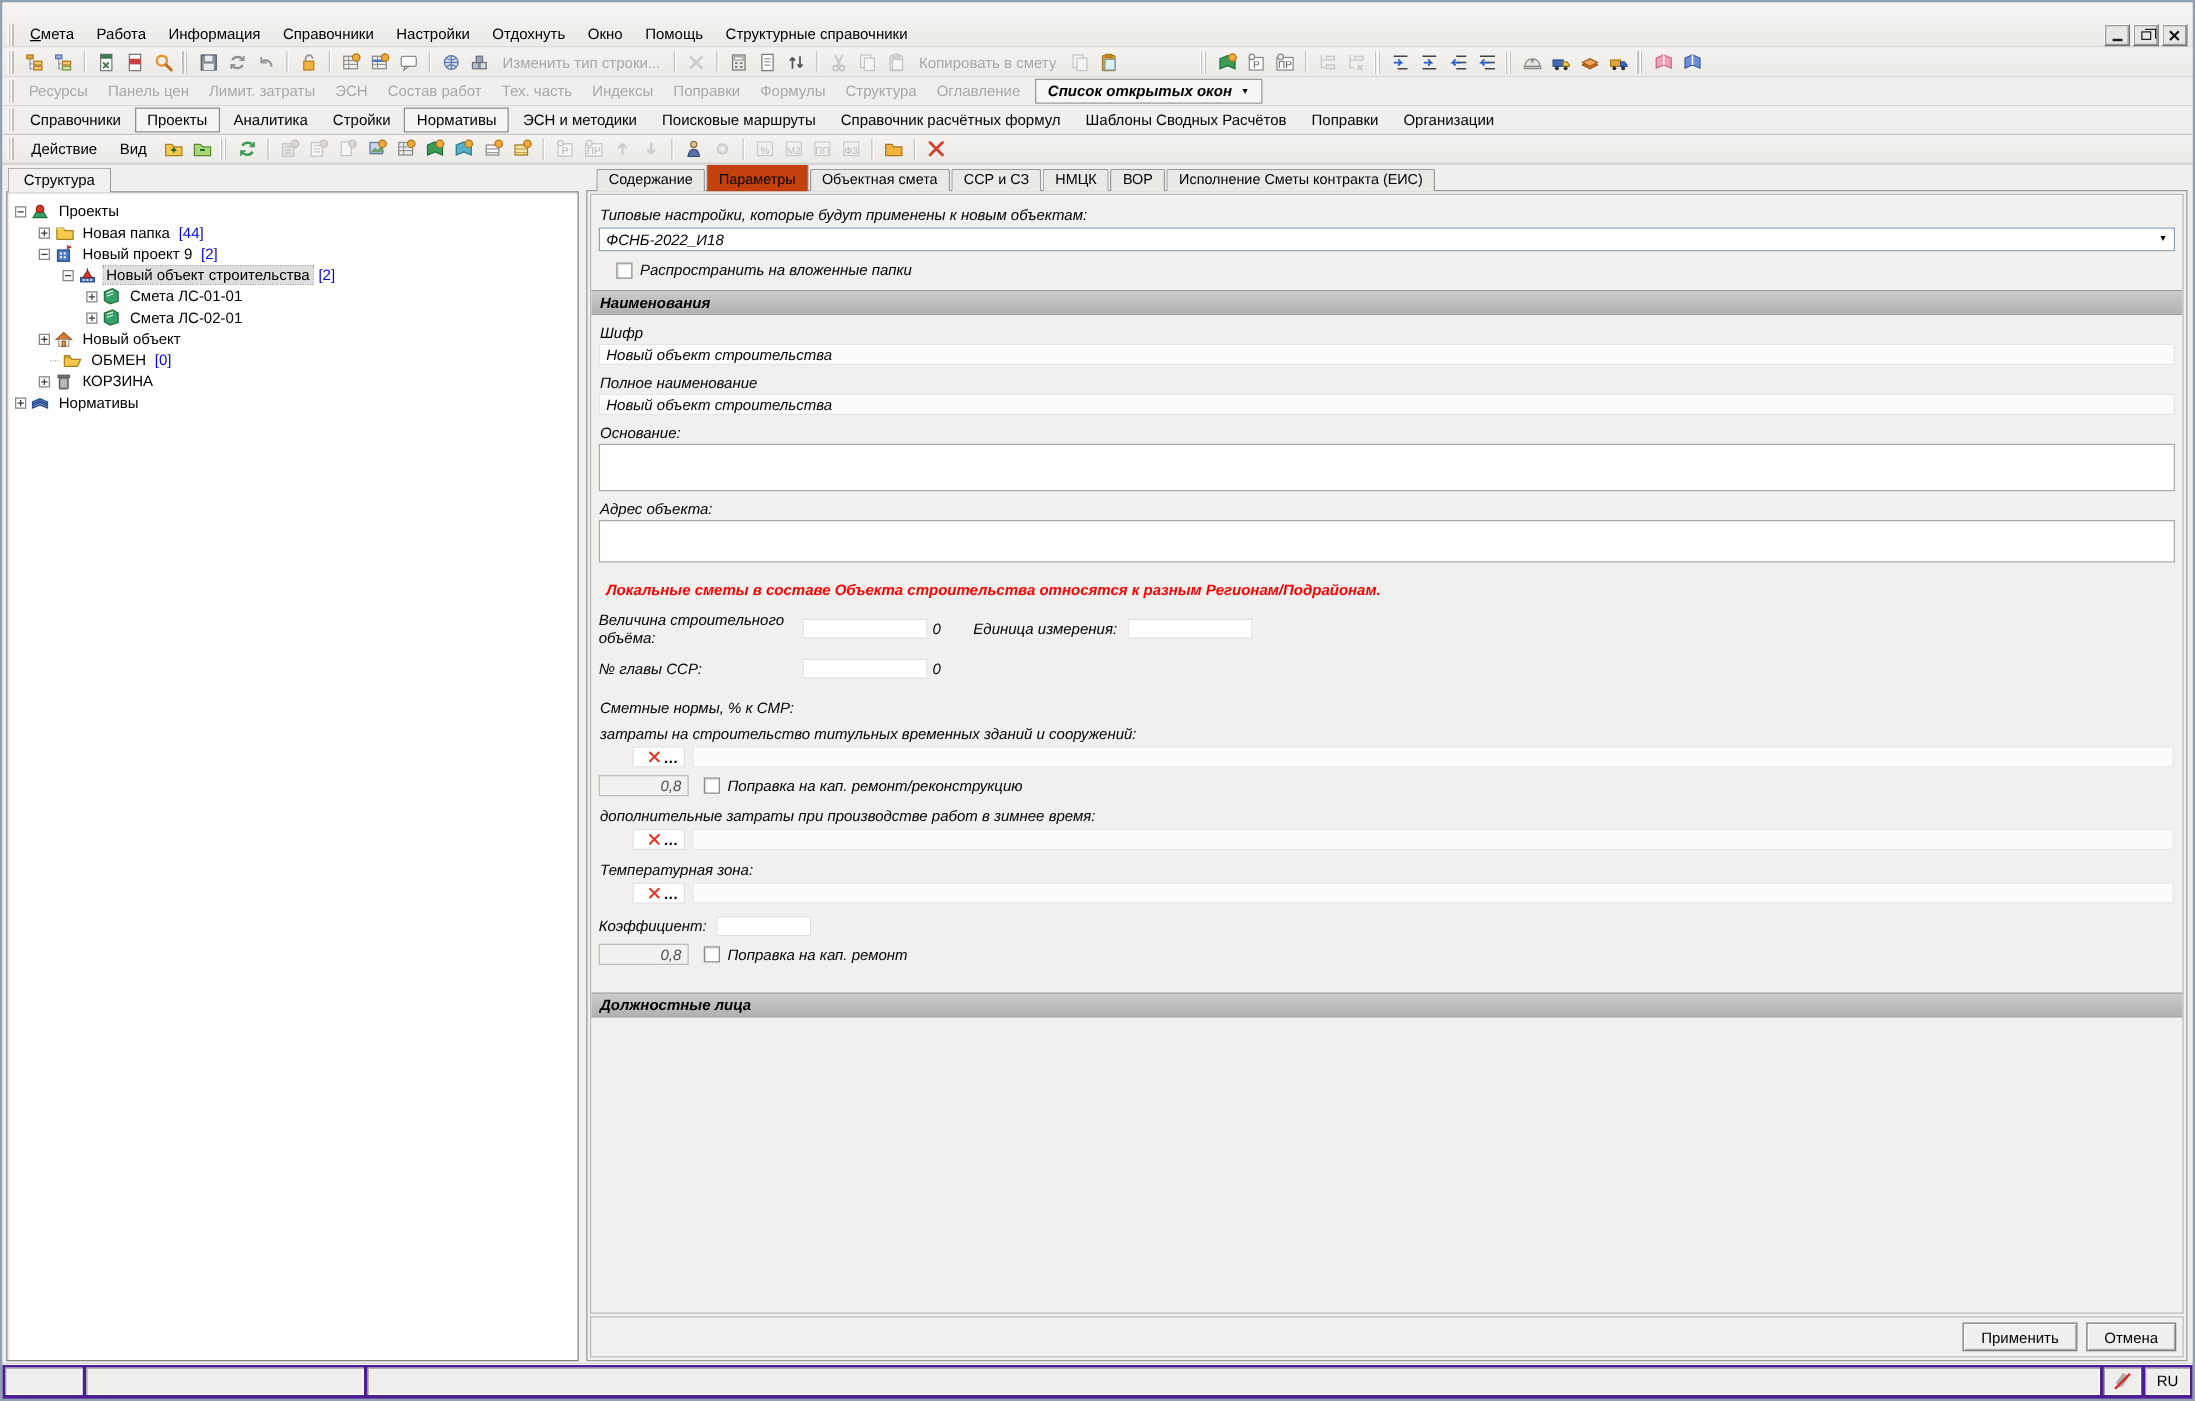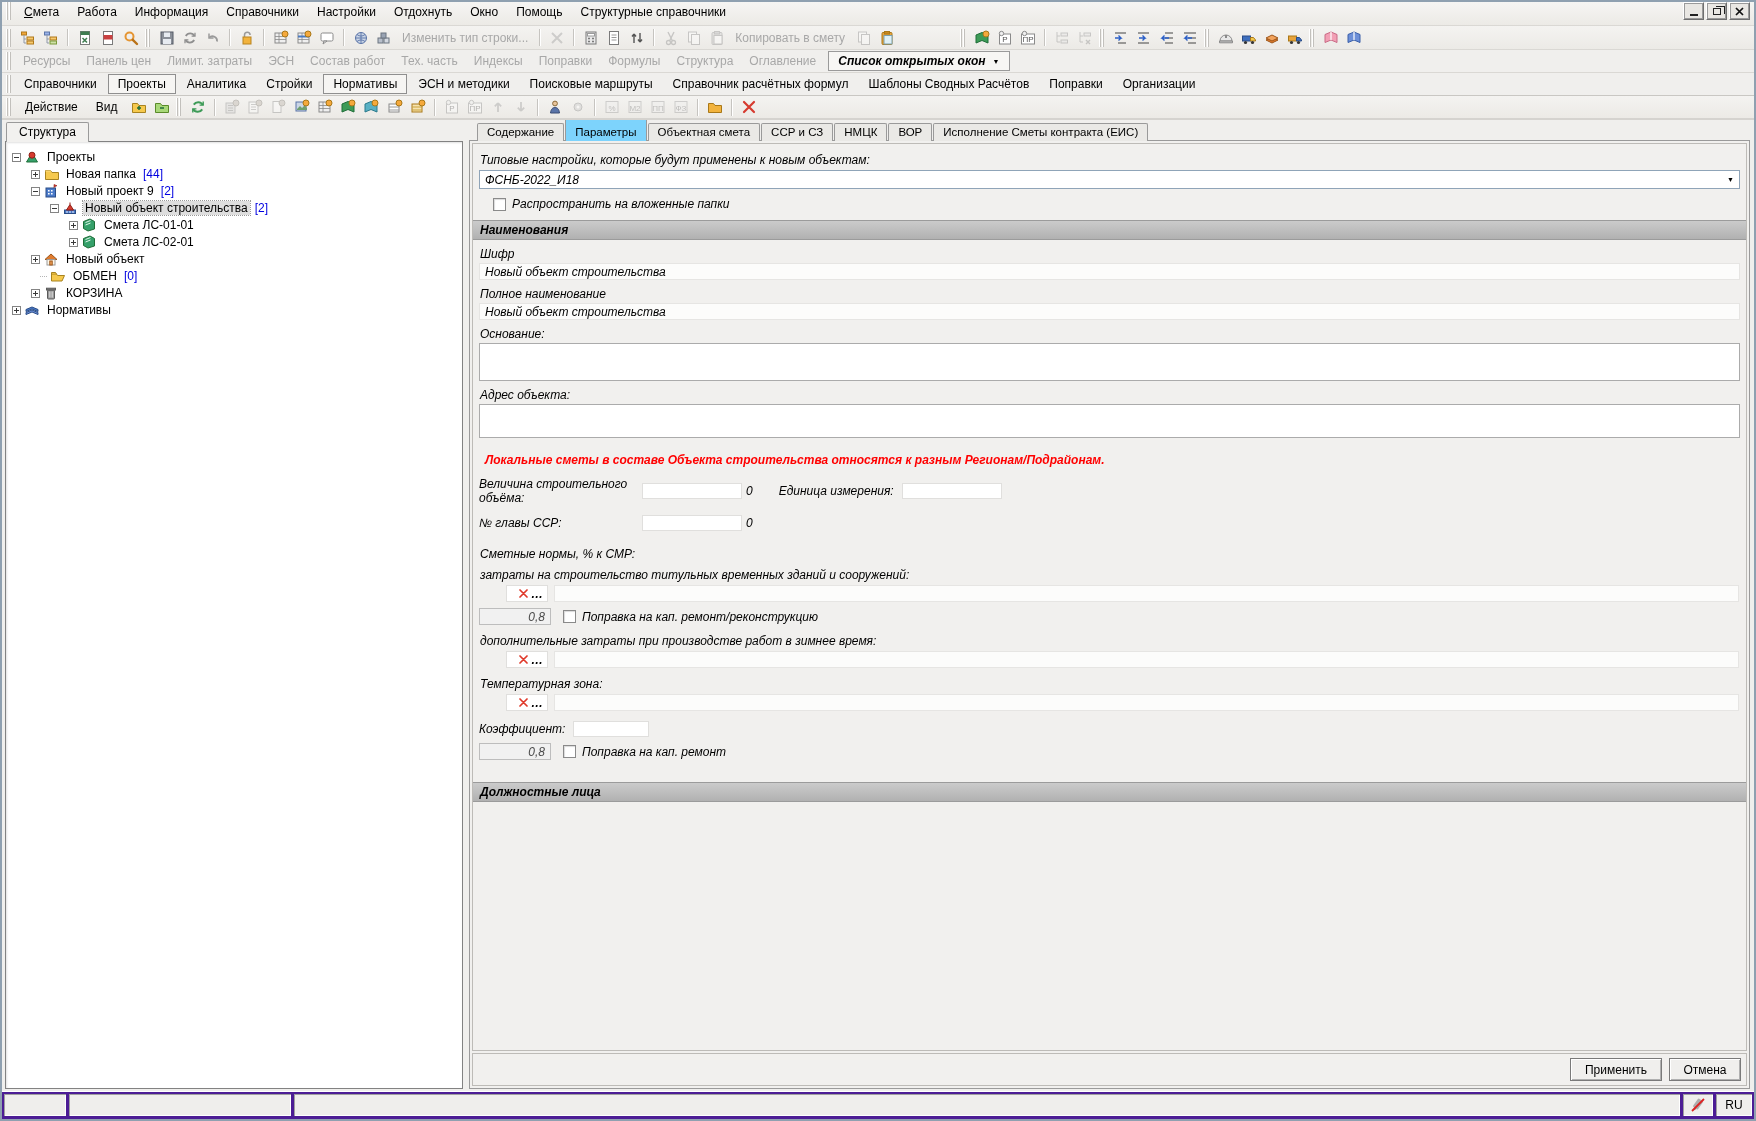--- a/index.html
+++ b/index.html
@@ -1,20 +1,20 @@
 <!DOCTYPE html>
 <html><head>
 <meta charset="utf-8">
 <style>
   html,body{margin:0;padding:0;background:#cfd6dd;}
   *{box-sizing:border-box;}
   .win{width:1756px;height:1121px;margin:0 auto;background:#F0EFED;border:2px solid #8FA0B0;
        font-family:"Liberation Sans",sans-serif;font-size:12px;color:#000;display:flex;flex-direction:column;position:relative;}
   
-  .menubar{height:24px;display:flex;align-items:flex-start;background:linear-gradient(#F6F5F3,#ECEAE6);border-bottom:1px solid #DAD8D4;padding:0 2px;}
+  .menubar{height:36px;display:flex;align-items:flex-end;background:linear-gradient(#F6F5F3,#ECEAE6);border-bottom:1px solid #DAD8D4;padding:0 2px;}
   .menu-item{padding:3px 9px;display:inline-block;cursor:default;}
   .menu-item.u-first::first-letter{text-decoration:underline;}
   .win-controls{margin-left:auto;display:flex;gap:2px;padding-right:2px;}
   .winbtn{width:21px;height:18px;background:#E9E7E3;border:1px solid #fff;border-right-color:#6f6f6f;border-bottom-color:#6f6f6f;
           box-shadow:0 0 0 1px #9a9a9a inset;display:flex;align-items:center;justify-content:center;}
   .glyph-min{width:8px;height:2px;background:#222;margin-top:8px;}
   .glyph-rest{width:8px;height:7px;border:1px solid #222;position:relative;background:#E9E7E3;}
   .glyph-rest::before{content:"";position:absolute;left:2px;top:-3px;width:8px;height:7px;border:1px solid #222;border-bottom:none;border-left:none;}
   .toolbar{height:24px;display:flex;align-items:center;background:linear-gradient(#F4F3F1,#ECEAE6);border-bottom:1px solid #DAD8D4;padding:0 2px;gap:1px;}
   .vgrip{width:7px;height:18px;margin:0 2px;background:
@@ -52,21 +52,21 @@
   .ticon{width:17px;height:16px;margin:0 4px 0 3px;flex:0 0 17px;}
   .ticon svg{width:16px;height:16px;}
   .tlabel{padding:0 2px;}
   .tlabel.sel{background:#DEDEDE;outline:1px dotted #9a9a9a;}
   .tcount{color:#0000E0;margin-left:5px;}
   .splitter{width:6px;background:#F0EFED;}
   
   .right{flex:1;display:flex;flex-direction:column;padding:1px 4px 2px 0;}
   .rtabs{height:20px;display:flex;align-items:flex-end;padding-left:8px;position:relative;z-index:2;margin-bottom:-1px;}
   .rtab{border:1px solid #9a9a9a;border-bottom:none;border-radius:2px 2px 0 0;padding:2px 9px 3px;background:#EAE9E6;margin-right:1px;white-space:nowrap;font-size:11.5px;}
-  .rtab.active{background:#7dd3fc;padding-top:17px;position:relative;}
+  .rtab.active{background:#c2410c;padding-top:17px;position:relative;}
   .rbody{flex:1;border:1px solid #9a9a9a;background:#F1F0EE;position:relative;z-index:1;}
   .form-outer{position:absolute;left:2px;right:2px;top:2px;bottom:37px;border:1px solid #BDBBB7;background:#F1F0EE;overflow:hidden;padding:0 6px;font-style:italic;}
   .btnrow{position:absolute;left:2px;right:2px;bottom:2px;height:33px;border:1px solid #BDBBB7;background:#F1F0EE;display:flex;align-items:center;justify-content:flex-end;gap:7px;padding:0 5px;}
   .btn{min-width:92px;height:23px;background:#F0EFED;border:1px solid #7a7a7a;box-shadow:inset 1px 1px 0 #fff,inset -1px -1px 0 #b0b0b0;
        display:inline-flex;align-items:center;justify-content:center;padding:0 12px;}
   .btn::first-letter{text-decoration:underline;}
   
   .flabel-top{margin:9px 0 3px 1px;}
   .combo{height:19px;border:1px solid #8FA4B8;background:#fff;display:flex;align-items:center;padding:0 5px;justify-content:space-between;}
   .chkrow{display:flex;align-items:center;gap:6px;margin:8px 0 9px 14px;}

